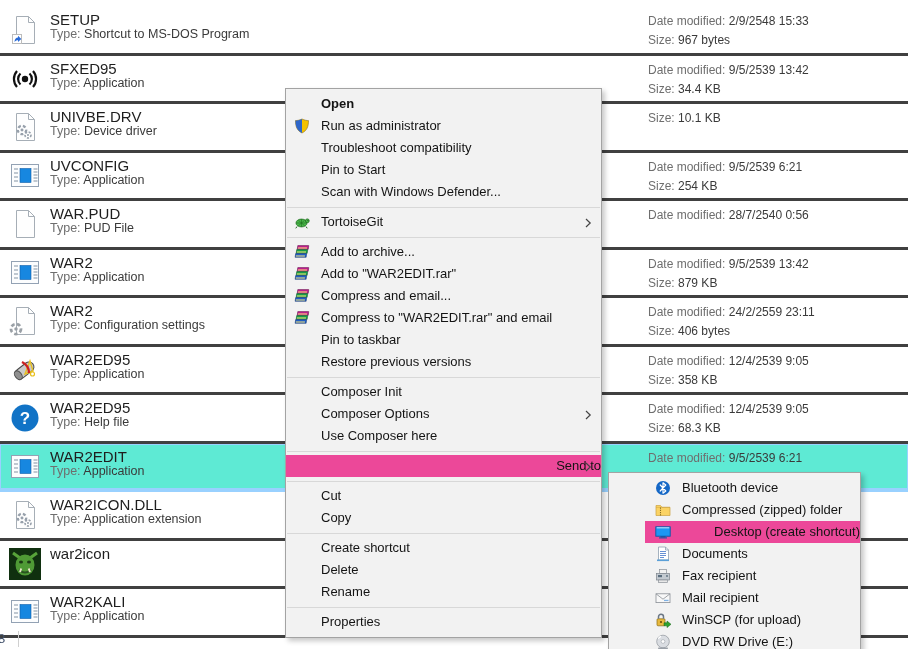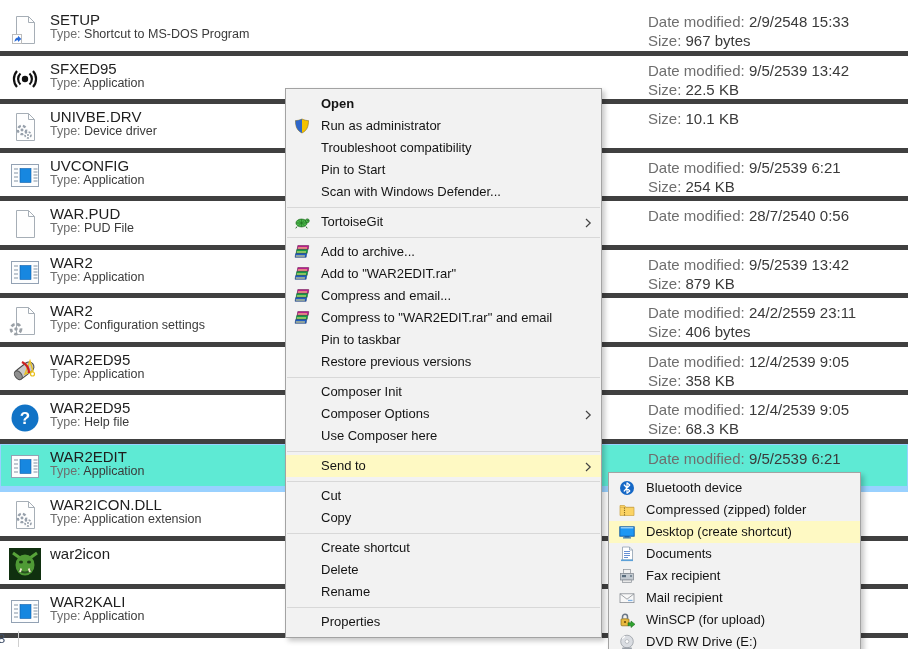--- a/index.html
+++ b/index.html
@@ -4,37 +4,37 @@
 <style>
   html,body{margin:0;padding:0;}
   body{
     width:913px;height:649px;overflow:hidden;position:relative;
     background:#ffffff;font-family:"Liberation Sans",sans-serif;
     -webkit-font-smoothing:antialiased;
   }
   
   #file-list{position:absolute;left:0;top:0;right:0;bottom:0;padding-top:7px;}
   .file-row{position:relative;height:48.5px;box-sizing:border-box;
-    border-bottom:5px solid #404040;margin-right:5px;}
+    border-bottom:3px solid #404040;margin-right:5px;}
   .file-row.selected{background:#5eead4;box-shadow:inset 0 0 0 1px #99d1ff;border-bottom-color:#99d1ff;}
   .file-icon{position:absolute;left:9px;top:7px;width:32px;height:32px;}
   .file-icon svg{display:block;}
   .file-name{position:absolute;left:50px;top:4px;font-size:15px;color:#1e1e1e;white-space:nowrap;}
   .file-sub{position:absolute;left:50px;top:20px;font-size:12.5px;white-space:nowrap;}
-  .file-meta{position:absolute;left:648px;top:5px;font-size:15px;line-height:19px;white-space:nowrap;}
+  .file-meta{position:absolute;left:648px;top:5px;font-size:12px;line-height:19px;white-space:nowrap;}
   .lbl{color:#6e6e6e;} .val{color:#3a3a3a;}
   
   .menu{position:absolute;background:#f2f2f2;border:1px solid #a3a3a3;
     box-shadow:3px 3px 5px rgba(0,0,0,.22);padding:4px 0;box-sizing:border-box;}
   #context-menu{left:285px;top:88px;width:317px;z-index:10;}
   #send-to-menu{left:608px;top:472px;width:253px;z-index:20;}
   .menu-item{position:relative;height:22px;line-height:22px;font-size:13px;color:#141414;
     padding-left:35px;white-space:nowrap;overflow:hidden;}
-  #send-to-menu .menu-item{padding-left:37px;}
-  .menu-item.hl{background:#fef9c3;}
+  #send-to-menu .menu-item{padding-left:37px;margin-left:36px;}
+  .menu-item.hl{background:#ec4899;text-align:right;}
   .menu-item.bold{font-weight:bold;}
   .mi-icon{position:absolute;left:8px;top:3px;width:16px;height:16px;}
   #send-to-menu .mi-icon{left:10px;}
   .mi-icon svg{display:block;}
   .mi-chevron{position:absolute;right:6px;top:4px;width:14px;height:14px;}
   .menu-sep{height:1px;background:#d8d8d8;margin:3.5px 1px;}
   
   #status-bar{position:absolute;left:0;bottom:0;height:22px;width:200px;z-index:5;}
   #status-text{position:absolute;left:-2px;bottom:3px;font-size:13px;color:#40506a;}
   .status-divider{position:absolute;left:18px;bottom:2px;width:1px;height:16px;background:#d0d0d0;}
@@ -64,21 +64,21 @@
         <svg width="32" height="32" viewBox="0 0 32 32">
           <circle cx="16" cy="16" r="3.2" fill="#111"></circle>
           <path d="M11.5 10.5 a7.5 7.5 0 0 0 0 11 M20.5 10.5 a7.5 7.5 0 0 1 0 11" fill="none" stroke="#111" stroke-width="2.2"></path>
           <path d="M8 8 a12 12 0 0 0 0 16 M24 8 a12 12 0 0 1 0 16" fill="none" stroke="#111" stroke-width="2.2"></path>
         </svg>
       </div>
       <div class="file-name">SFXED95</div>
       <div class="file-sub"><span class="lbl">Type: </span><span class="val">Application</span></div>
       <div class="file-meta">
         <div><span class="lbl">Date modified: </span><span class="val">9/5/2539 13:42</span></div>
-        <div><span class="lbl">Size: </span><span class="val">22.5 KB</span></div>
+        <div><span class="lbl">Size: </span><span class="val">34.4 KB</span></div>
       </div>
     </div>
     <div class="file-row">
       <div class="file-icon">
         <svg width="32" height="32" viewBox="0 0 32 32">
           <path d="M7.5 2.5 h12 l6 6 v21 h-18 z" fill="#fefefe" stroke="#a6aeb6"></path>
           <path d="M19.5 2.5 v6 h6" fill="none" stroke="#a6aeb6"></path>
           <circle cx="13" cy="19" r="4.2" fill="none" stroke="#97a0ab" stroke-width="2.3100000000000005" stroke-dasharray="2.94 2.1"></circle>
           <circle cx="13" cy="19" r="1.47" fill="#97a0ab"></circle>
           <circle cx="19" cy="24" r="3" fill="none" stroke="#97a0ab" stroke-width="1.6500000000000001" stroke-dasharray="2.0999999999999996 1.5"></circle>

